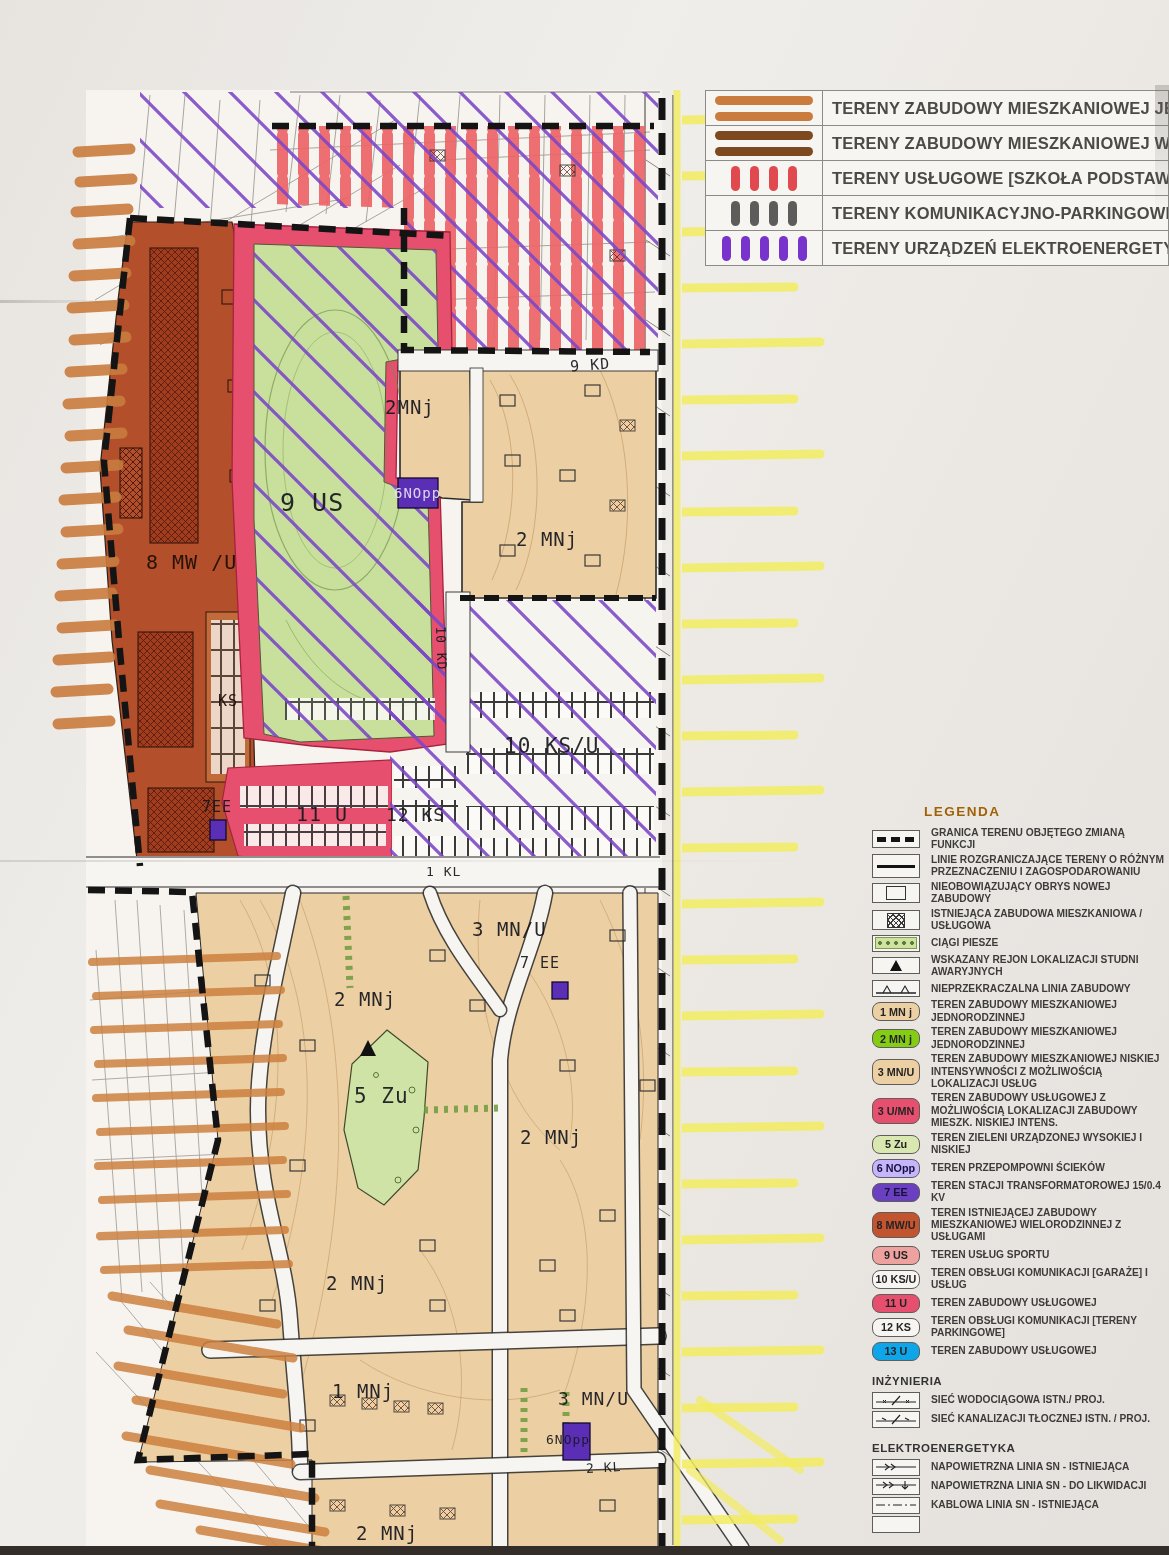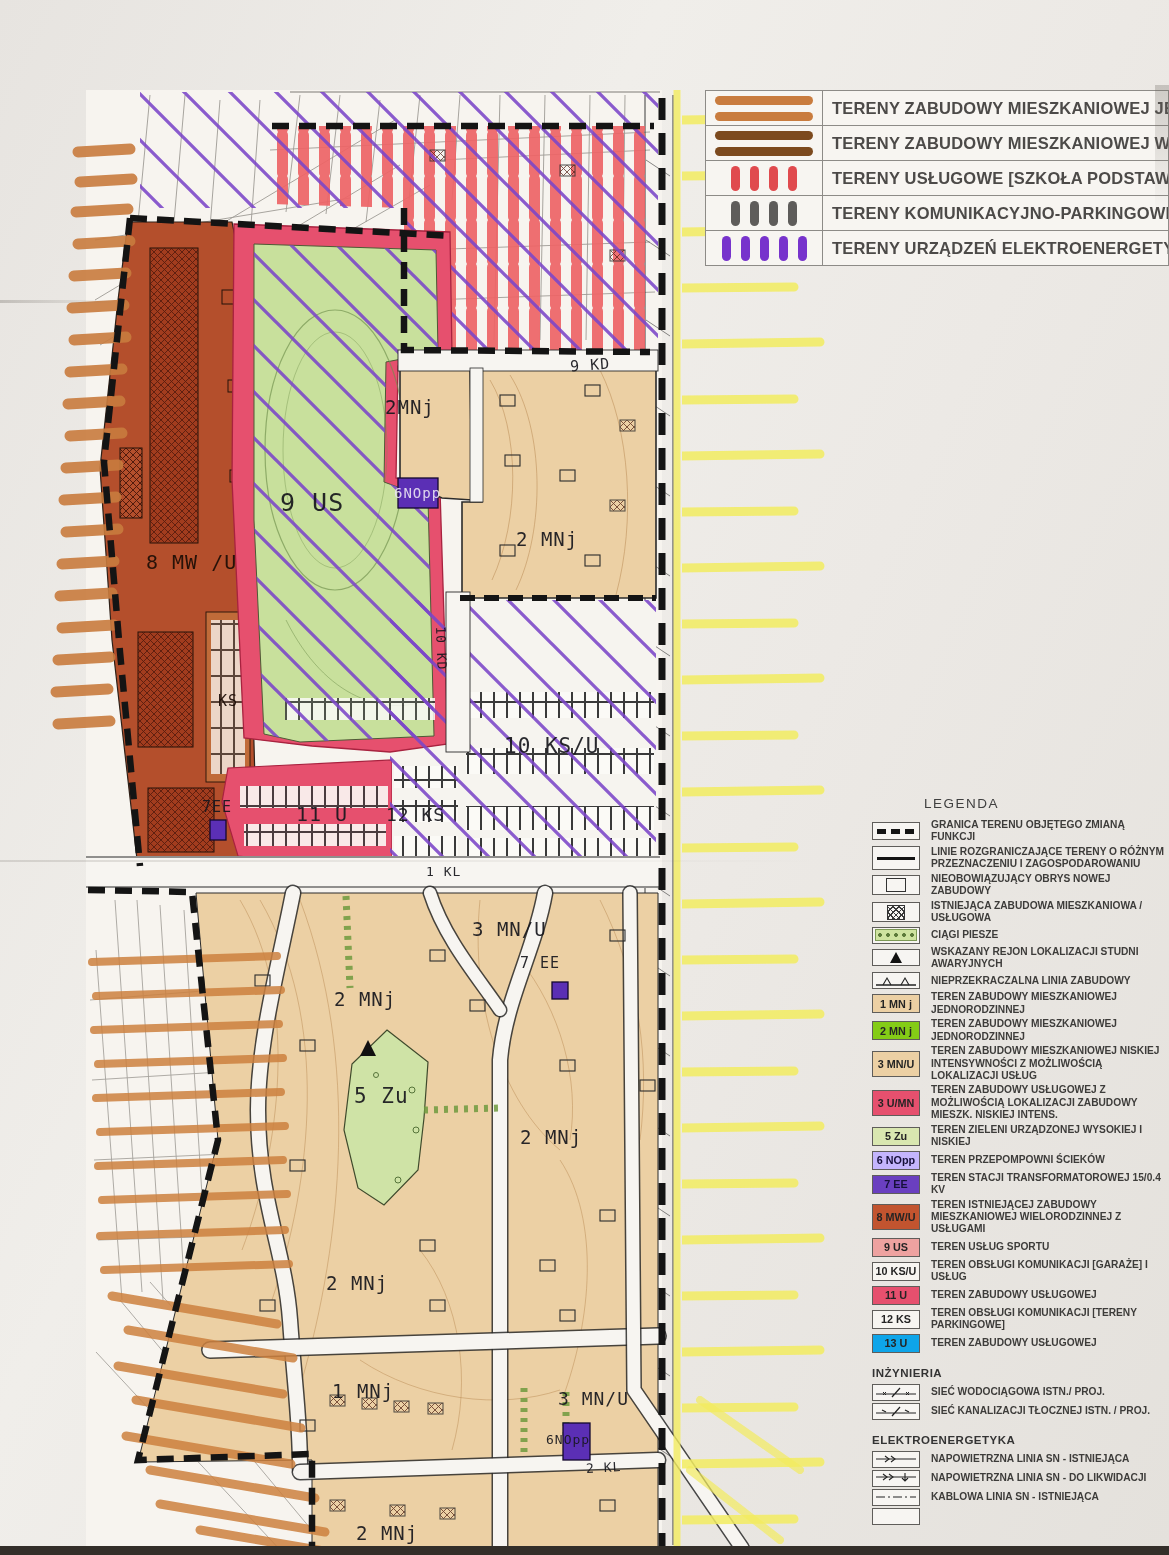--- a/index.html
+++ b/index.html
@@ -29,29 +29,29 @@
   .tl-swatch.cols{gap:10px;}
   .tl-swatch.rows{flex-direction:column;gap:7px;align-items:stretch;}
   .tl-label{
     flex:1;border-left:1px solid #8d8b87;display:flex;align-items:center;padding-left:9px;
     font-weight:700;font-size:16.5px;color:#4c4a48;white-space:nowrap;overflow:hidden;letter-spacing:.2px;
   }
   .hstroke{height:9px;border-radius:5px;}
   .vstroke{width:9px;height:25px;border-radius:5px;}
   
   .legend{position:absolute;left:872px;top:788px;width:297px;color:#3c3c3c;}
-  .lg-title{font-weight:400;font-size:13.5px;color:#404040;margin:8px 0 8px 52px;letter-spacing:1.5px;}
+  .lg-title{font-weight:700;font-size:13.5px;color:#a16207;margin:16px 0 8px 52px;letter-spacing:1.5px;}
   .lg-sec-title{font-weight:700;font-size:11.5px;color:#333;margin:14px 0 5px 0;letter-spacing:.5px;}
   .lg-item{display:flex;align-items:center;margin-bottom:2px;}
   .lg-sym{
     width:48px;min-height:17px;flex:none;border:1px solid #5f5d5a;background:#f7f5f2;
     display:flex;align-items:center;justify-content:center;box-sizing:border-box;
   }
   .lg-lbl{padding-left:11px;font-weight:700;font-size:10.2px;line-height:1.22;color:#3d3c3a;}
-  .lg-code{font-weight:700;font-size:10.8px;height:19px;color:#242424;}
+  .lg-code{font-weight:700;font-size:10.8px;height:19px;color:#242424;border-radius:8px;}
   .sym-granica{width:38px;height:5px;background:repeating-linear-gradient(90deg,#141414 0 9px,transparent 9px 14px);}
   .sym-solid{width:38px;height:3px;background:#141414;}
   .sym-hatchsq{width:16px;height:13px;border:1px solid #333;
     background:repeating-linear-gradient(45deg,#3a3a3a 0 1px,transparent 1px 4px),
                repeating-linear-gradient(-45deg,#3a3a3a 0 1px,transparent 1px 4px);}
   .sym-rect{width:18px;height:12px;border:1.6px solid #333;background:#f7f5f2;}
   .sym-dash{width:38px;height:2px;background:repeating-linear-gradient(90deg,#2a2a2a 0 8px,transparent 8px 14px);}
   .sym-path{width:40px;height:10px;background-color:#cfe3a0;border:1px solid #7d9a55;
     background-image:radial-gradient(circle at 4px 5px,#5d7a3a 1.6px,transparent 2.2px);background-size:8px 10px;}
   .sym-tri{width:0;height:0;border-left:6px solid transparent;border-right:6px solid transparent;border-bottom:11px solid #111;}

